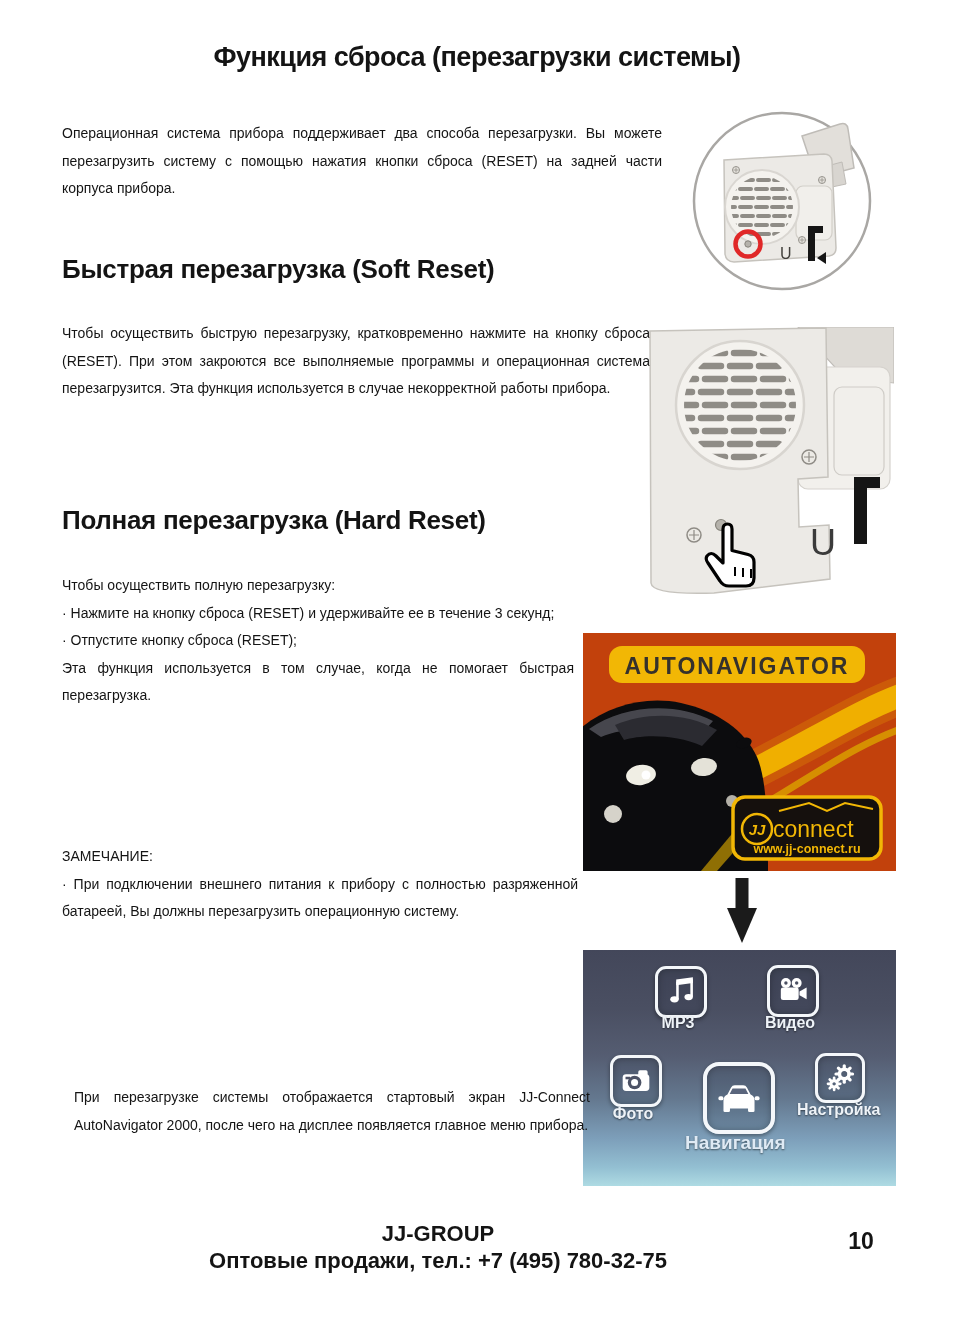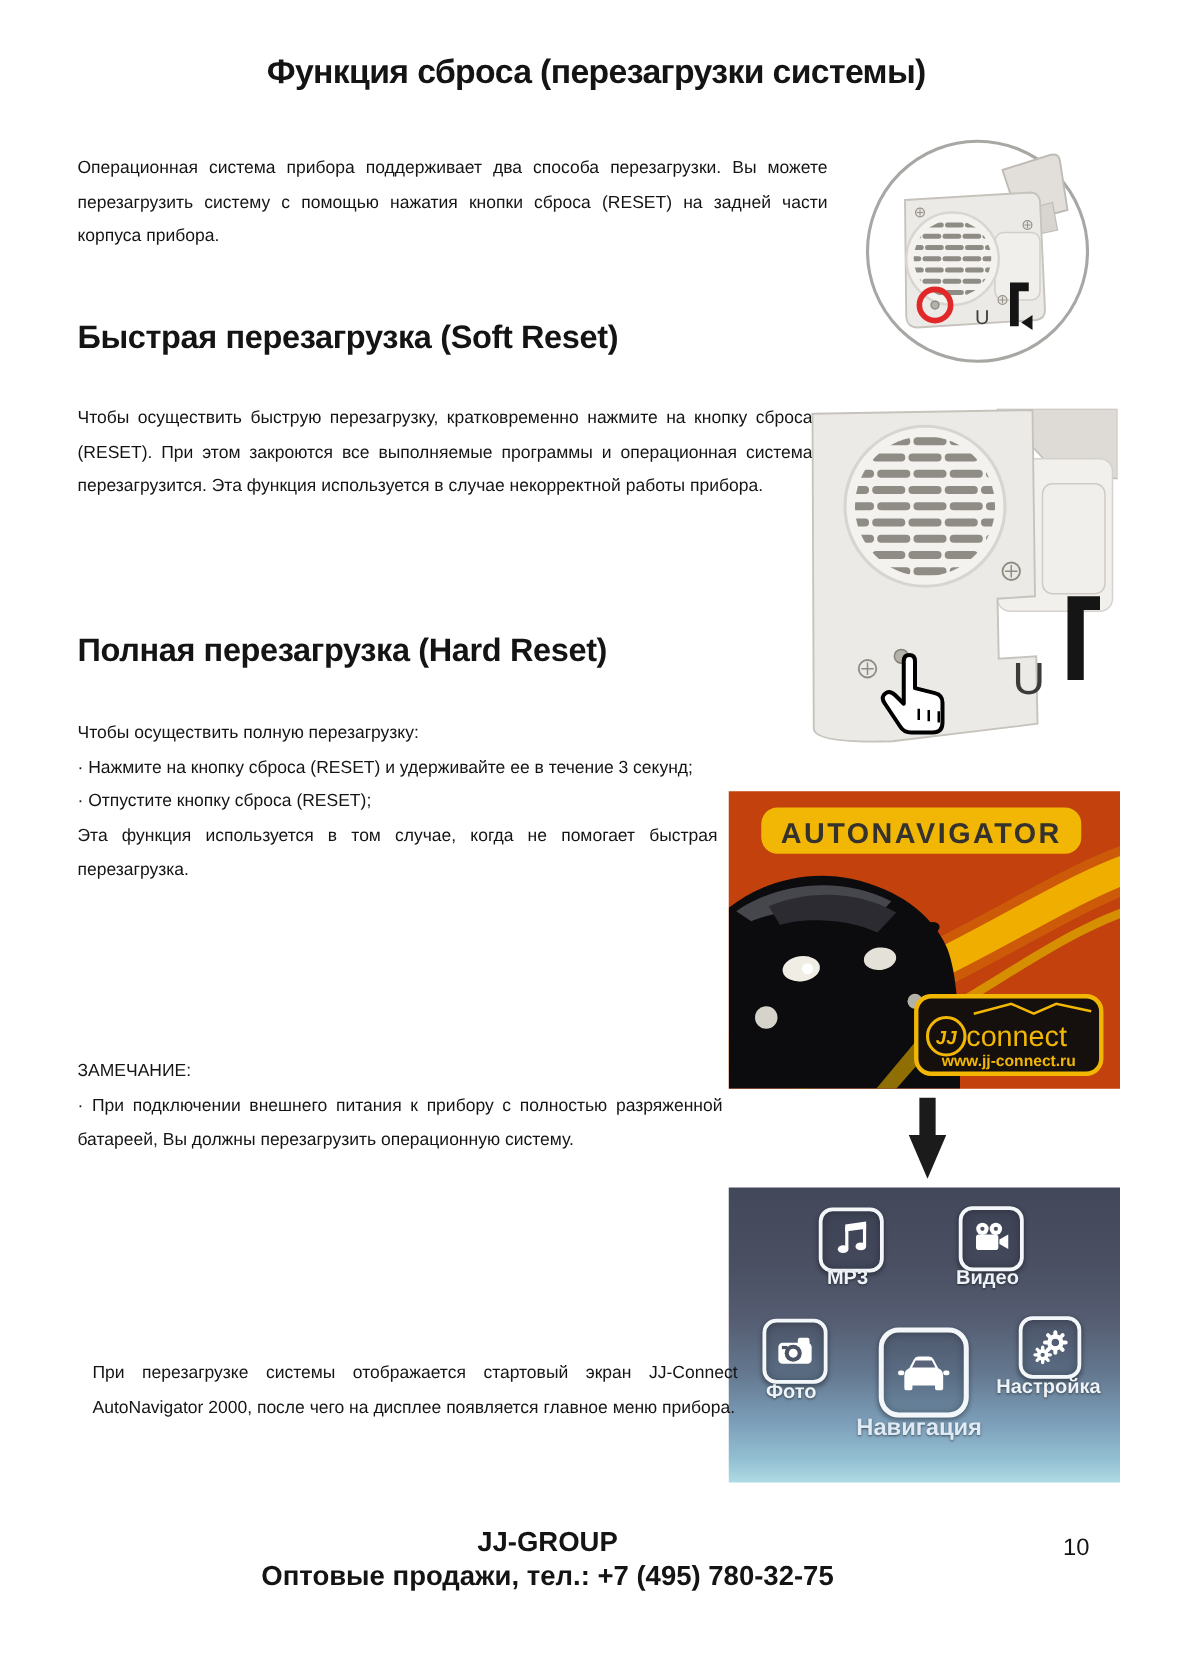--- a/index.html
+++ b/index.html
@@ -5,21 +5,21 @@
   html,body{margin:0;padding:0;background:#ffffff;}
   .page{position:relative;width:954px;height:1332px;background:#fff;overflow:hidden;
         font-family:"Liberation Sans","DejaVu Sans",sans-serif;color:#141414;}
   .abs{position:absolute;}
   .doc-title{left:0;top:42px;width:954px;text-align:center;font-size:27px;font-weight:bold;letter-spacing:-0.5px;}
   .h2{font-size:26px;font-weight:bold;letter-spacing:-0.3px;}
   .body-text{font-size:14px;line-height:27.5px;text-align:justify;}
   .body-text p{margin:0;}
   .mt{margin-top:27px;}
   .footer{left:62px;top:1220px;width:752px;text-align:center;font-size:22px;line-height:27px;font-weight:bold;}
-  .pagenum{left:836px;top:1228px;width:50px;font-size:19px;font-weight:normal;text-align:center;}
+  .pagenum{left:836px;top:1228px;width:50px;font-size:23px;font-weight:bold;text-align:center;}
 
   
   .splash{left:583px;top:633px;width:313px;height:238px;background:#c2410c;overflow:hidden;}
   
   .menuscr{left:583px;top:950px;width:313px;height:236px;overflow:hidden;
      background:linear-gradient(180deg,#43475a 0%,#4a4f62 25%,#555d72 45%,#64788f 63%,#7d9fba 80%,#93bfd2 92%,#aedbe3 100%);}
   .micon{position:absolute;border:3px solid #f4f7fa;border-radius:11px;
      box-shadow:0 2px 4px rgba(0,0,0,.4), inset 0 0 7px rgba(0,0,0,.28);
      display:flex;align-items:center;justify-content:center;background:rgba(20,25,40,.12);}
   .mlabel{position:absolute;color:#eef3f8;font-weight:bold;font-size:16px;text-align:center;

